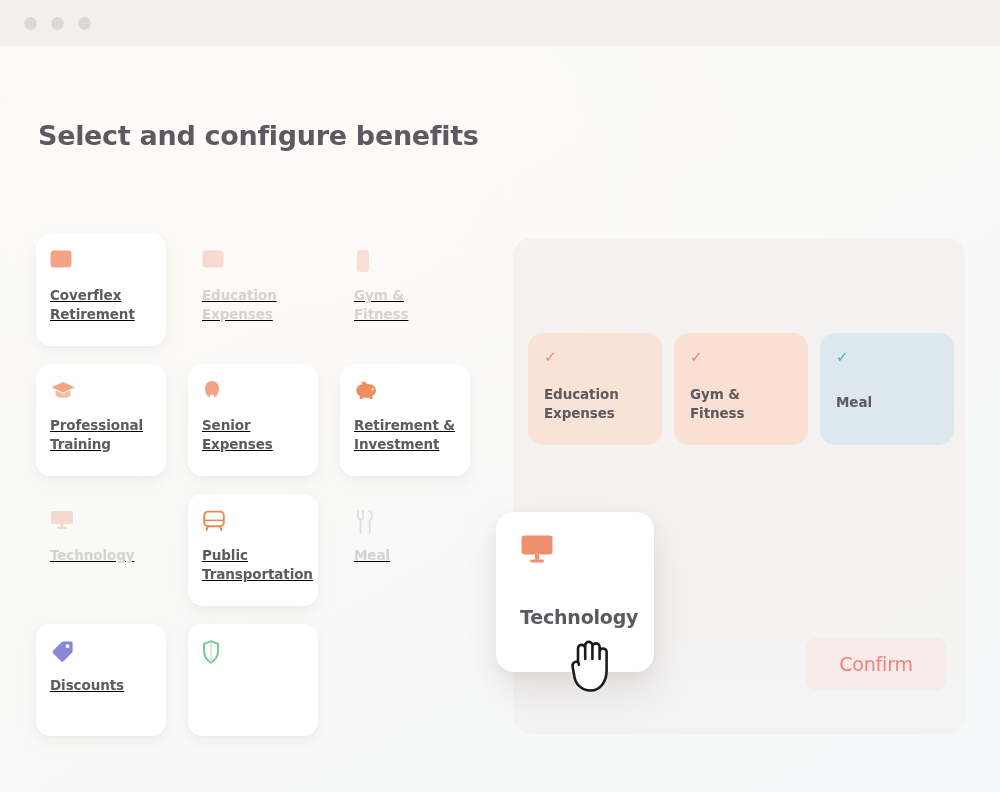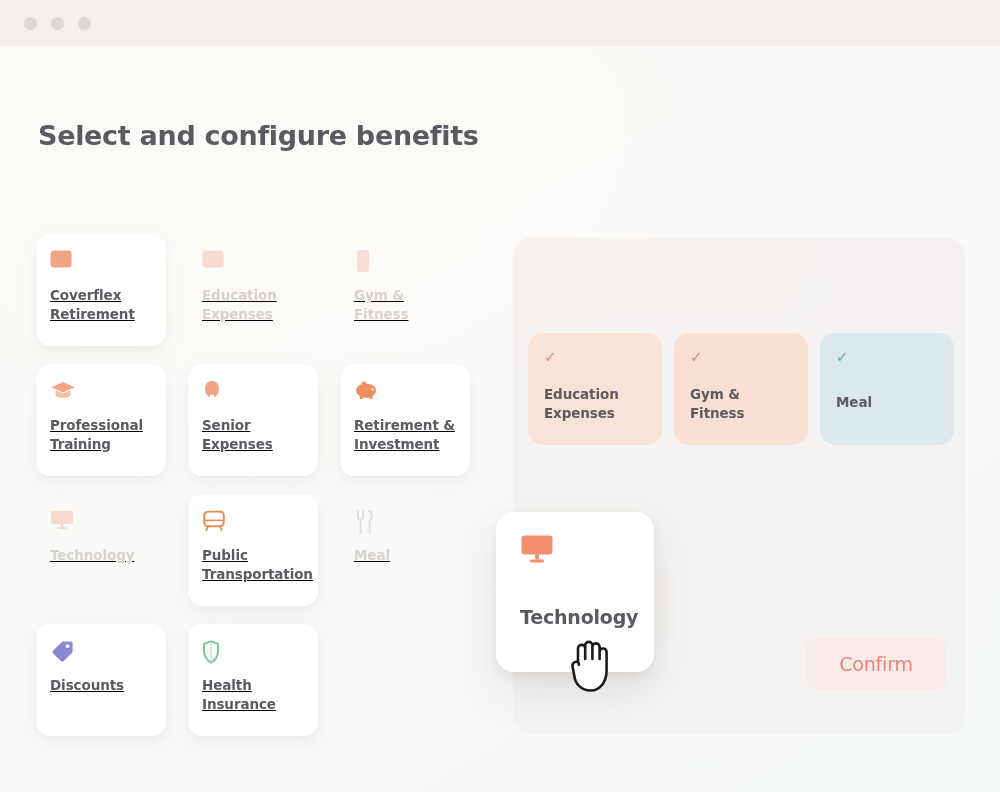--- a/index.html
+++ b/index.html
@@ -378,24 +378,20 @@
         </div>
       </div>
 
       <div class="bcard">
         <div class="ico">
           <svg width="18" height="24" viewBox="0 0 18 24">
             <path d="M9 1.2l7 2.6v7.4c0 5-3 9-7 11.6-4-2.6-7-6.6-7-11.6V3.8z" fill="none" stroke="#77c694" stroke-width="1.9"></path>
             <path d="M9 2.4v20" stroke="#bfe6cd" stroke-width="1.4"></path>
           </svg>
         </div>
-        <div class="lbl">
-          <span>Health</span><br>
-          <span>Insurance</span>
-        </div>
       </div>
 
     </div>
 
     <div class="drag-card">
       <div class="dico">
         <svg width="34" height="30" viewBox="0 0 34 30">
           <rect x="1.5" y="1.5" width="31" height="19" rx="3" fill="#f0906e"></rect>
           <rect x="15" y="20.5" width="4" height="5" fill="#f0906e"></rect>
           <rect x="10" y="25.5" width="14" height="3" rx="1.5" fill="#f0906e"></rect>

